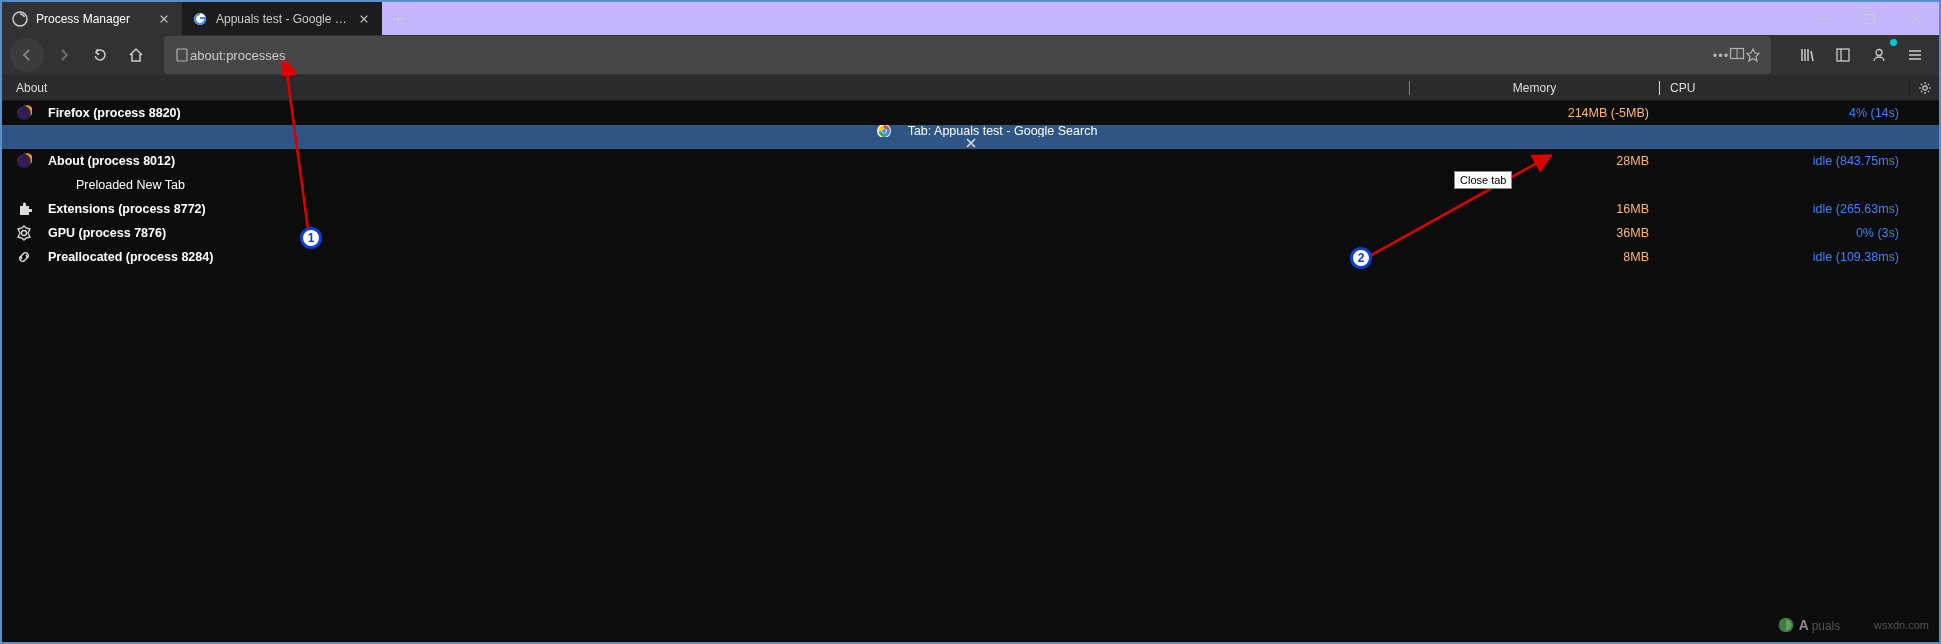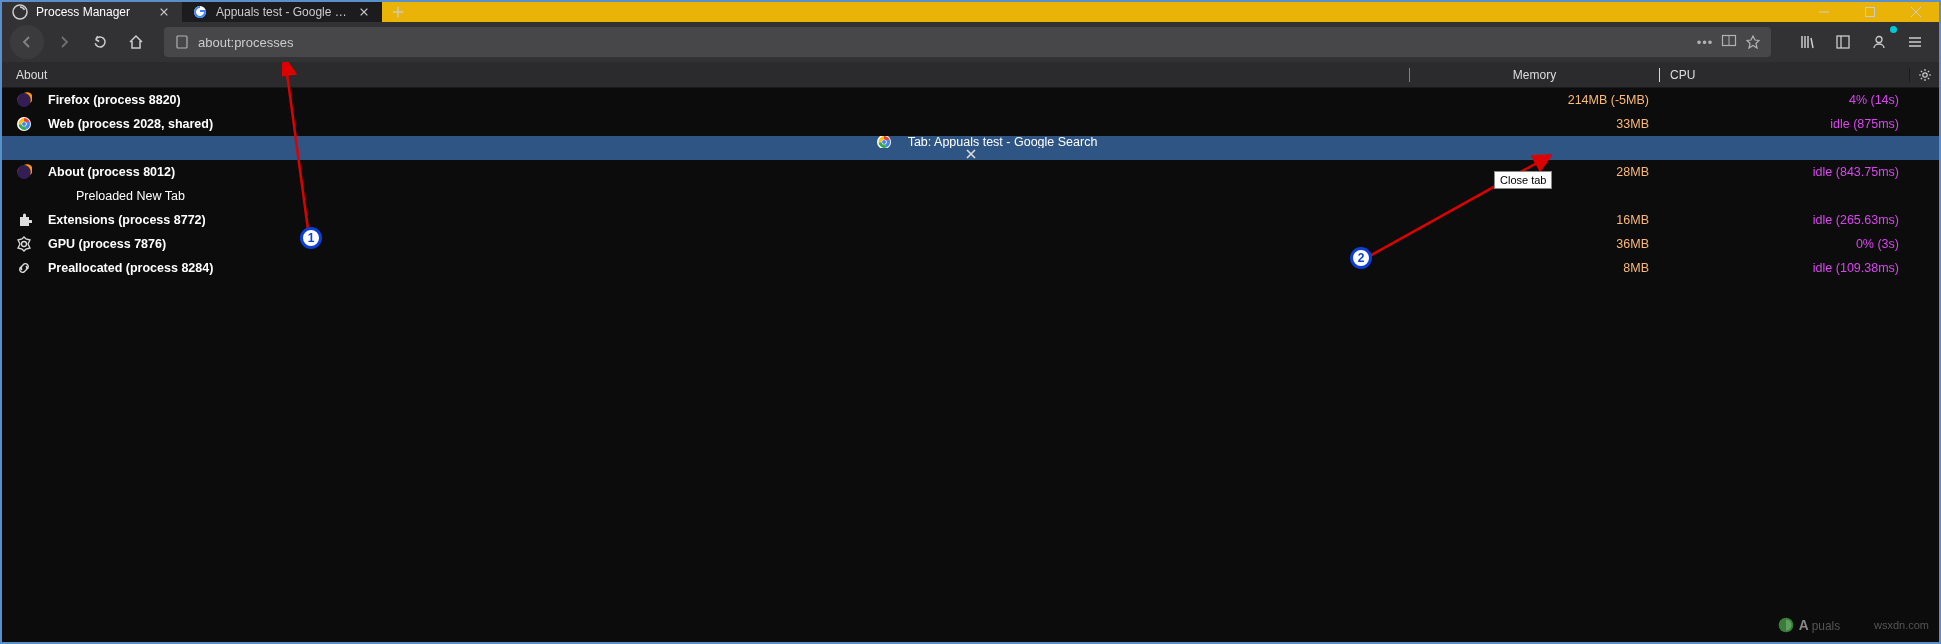--- a/index.html
+++ b/index.html
@@ -1,57 +1,57 @@
 <!DOCTYPE html>
 <html><head>
   <meta charset="utf-8">
   <style>
     * { margin: 0; padding: 0; box-sizing: border-box; font-family: -apple-system, BlinkMacSystemFont, "Segoe UI", sans-serif; }
     body { background: #0c0c0d; color: #fff; width: 1941px; height: 644px; border: 2px solid #5a8fc9; position: relative; overflow: hidden; font-size: 12px; }
     
     
-    .titlebar { height: 20px; background: #eab308; display: flex; align-items: stretch; }
+    .titlebar { height: 33px; background: #c4b5fd; display: flex; align-items: stretch; }
     .tab { display: flex; align-items: center; padding: 0 10px; gap: 8px; min-width: 180px; max-width: 200px; font-size: 12px; position: relative; }
     .tab.active { background: #323234; }
     .tab.inactive { background: #1c1c1e; color: #ccc; }
     .tab-icon { width: 16px; height: 16px; flex-shrink: 0; }
     .tab-title { flex: 1; white-space: nowrap; overflow: hidden; text-overflow: ellipsis; }
     .tab-close { width: 16px; height: 16px; display: flex; align-items: center; justify-content: center; color: #ccc; }
     .new-tab { width: 32px; display: flex; align-items: center; justify-content: center; color: #ccc; font-size: 18px; }
     .titlebar-spacer { flex: 1; }
     .window-controls { display: flex; align-items: center; }
     .win-btn { width: 46px; height: 33px; display: flex; align-items: center; justify-content: center; color: #ccc; }
     
     
     .toolbar { height: 40px; background: #323234; display: flex; align-items: center; padding: 0 8px; gap: 4px; }
     .nav-btn { width: 32px; height: 32px; border-radius: 4px; display: flex; align-items: center; justify-content: center; color: #ccc; }
     .nav-btn.disabled { opacity: 0.4; }
     .nav-btn.back-circle { background: #4a4a4c; border-radius: 50%; width: 34px; height: 34px; }
-    .urlbar { flex: 1; height: 30px; background: #474749; border-radius: 4px; display: flex; align-items: center; padding: 0 10px; gap: 8px; margin: 0 8px; color: #ccc; font-size: 13px; }
+    .urlbar { flex: 1; height: 38px; background: #474749; border-radius: 4px; display: flex; align-items: center; padding: 0 10px; margin: 0 8px; color: #ccc; font-size: 13px; }
     .urlbar-text { flex: 1; }
     .urlbar-icon { width: 16px; height: 16px; display: flex; align-items: center; justify-content: center; opacity: 0.8; }
     .toolbar-end { display: flex; gap: 4px; padding-left: 8px; }
     
     
     .table-header { height: 26px; background: #2b2b2d; display: flex; align-items: center; border-bottom: 1px solid #1a1a1a; font-size: 12px; color: #ddd; }
     .col-name { flex: 1; padding: 0 14px; }
     .col-memory { width: 250px; text-align: center; border-left: 1px solid #0ea5e9; padding: 0 10px; }
     .col-cpu { width: 250px; text-align: left; border-left: 1px solid #fde047; padding: 0 10px; }
     .col-gear { width: 30px; display: flex; align-items: center; justify-content: center; border-left: 1px solid #1a1a1a; }
     
     
     .process-row { height: 24px; display: flex; align-items: center; font-size: 12.5px; }
     .process-row.highlighted { background: #2f5584; flex-direction: column; }
     .row-name { flex: 1; display: flex; align-items: center; gap: 16px; padding-left: 14px; padding-right: 10px; overflow: hidden; }
     .row-name.indent-1 { padding-left: 42px; }
     .row-icon { width: 16px; height: 16px; flex-shrink: 0; }
     .row-label { font-weight: 600; white-space: nowrap; }
     .row-label.thin { font-weight: 400; }
     .row-memory { width: 250px; text-align: right; padding: 0 10px; color: #fdba74; }
-    .row-cpu { width: 250px; text-align: right; padding: 0 10px; color: #d946ef; }
+    .row-cpu { width: 250px; text-align: right; padding: 0 10px; color: #3b82f6; }
     .row-close { width: 30px; display: flex; align-items: center; justify-content: center; }
     
     
     svg { display: block; }
     
     
     .annotation-marker { position: absolute; width: 22px; height: 22px; border: 3px solid #0d3fd6; border-radius: 50%; background: #fff; color: #0d3fd6; font-weight: 700; font-size: 12px; display: flex; align-items: center; justify-content: center; z-index: 20; }
     .arrow { position: absolute; z-index: 15; pointer-events: none; }
     .tooltip-box { position: absolute; background: #fff; color: #000; border: 1px solid #888; padding: 2px 5px; font-size: 11px; z-index: 25; }
     .watermark { position: absolute; right: 10px; bottom: 6px; color: #555; font-size: 11px; display: flex; align-items: center; gap: 5px; }
@@ -205,39 +205,20 @@
             <path d="M8 1 a7 7 0 0 1 6 10 a5 5 0 0 0 -6 -10" fill="#ff9500"></path>
             <path d="M4 3 a6 6 0 0 0 -2 7 a7 7 0 0 1 2 -7" fill="#ff5722"></path>
           </svg>
         </span>
         <span class="row-label">Firefox (process 8820)</span>
       </div>
       <div class="row-memory">214MB (-5MB)</div>
       <div class="row-cpu">4% (14s)</div>
       <div class="row-close"></div>
     </div>
-    <div class="process-row">
-      <div class="row-name">
-        <span class="row-icon">
-          <svg width="16" height="16">
-            <circle cx="8" cy="8" r="7" fill="#fff"></circle>
-            <path d="M8 2 a6 6 0 0 1 5.5 3.6 L9.8 7 a2.5 2.5 0 0 0 -1.8 -1 Z" fill="#ea4335"></path>
-            <path d="M13.5 5.6 a6 6 0 0 1 -3 8 L9 10 a2.5 2.5 0 0 0 1.3 -3.4 Z" fill="#4285f4"></path>
-            <path d="M10.5 13.6 a6 6 0 0 1 -8 -5 L6 8 a2.5 2.5 0 0 0 3 2 Z" fill="#34a853"></path>
-            <path d="M2.5 8.6 a6 6 0 0 1 5.5 -6.6 L8 6 a2.5 2.5 0 0 0 -2 2 Z" fill="#fbbc05"></path>
-            <circle cx="8" cy="8" r="2.5" fill="#fff"></circle>
-            <circle cx="8" cy="8" r="2" fill="#4285f4"></circle>
-          </svg>
-        </span>
-        <span class="row-label">Web (process 2028, shared)</span>
-      </div>
-      <div class="row-memory">33MB</div>
-      <div class="row-cpu">idle (875ms)</div>
-      <div class="row-close"></div>
-    </div>
     <div class="process-row highlighted">
       <div class="row-name indent-1">
         <span class="row-icon">
           <svg width="16" height="16">
             <circle cx="8" cy="8" r="7" fill="#fff"></circle>
             <path d="M8 2 a6 6 0 0 1 5.5 3.6 L9.8 7 a2.5 2.5 0 0 0 -1.8 -1 Z" fill="#ea4335"></path>
             <path d="M13.5 5.6 a6 6 0 0 1 -3 8 L9 10 a2.5 2.5 0 0 0 1.3 -3.4 Z" fill="#4285f4"></path>
             <path d="M10.5 13.6 a6 6 0 0 1 -8 -5 L6 8 a2.5 2.5 0 0 0 3 2 Z" fill="#34a853"></path>
             <path d="M2.5 8.6 a6 6 0 0 1 5.5 -6.6 L8 6 a2.5 2.5 0 0 0 -2 2 Z" fill="#fbbc05"></path>
             <circle cx="8" cy="8" r="2.5" fill="#fff"></circle>
@@ -333,21 +314,21 @@
 <svg class="arrow" style="left:1360px; top:152px;" width="190" height="110">
   <defs>
       <marker id="ah2" markerWidth="8" markerHeight="8" refX="4" refY="4" orient="auto">
         <path d="M0 0 L8 4 L0 8 Z" fill="#d00"></path>
       </marker>
     </defs>
   <line x1="4" y1="104" x2="182" y2="5" stroke="#d00" stroke-width="2.5" marker-end="url(#ah2)"></line>
 </svg>
 <div class="annotation-marker" style="left:1348px; top:245px;">2</div>
 
-<div class="tooltip-box" style="left:1492px; top:169px;">Close tab</div>
+<div class="tooltip-box" style="left:1452px; top:169px;">Close tab</div>
 
 <div class="watermark">
   <svg class="watermark-logo" viewBox="0 0 100 24" width="100" height="22">
     <circle cx="14" cy="12" r="8" fill="#3a7d3a"></circle>
     <path d="M14 6 a6 6 0 0 1 0 12" fill="#5fa05f"></path>
     <text x="28" y="17" fill="#888" font-size="15" font-weight="700" font-family="sans-serif">A</text>
     <text x="42" y="17" fill="#555" font-size="13" font-family="sans-serif">puals</text>
   </svg>
   <span>wsxdn.com</span>
 </div>

